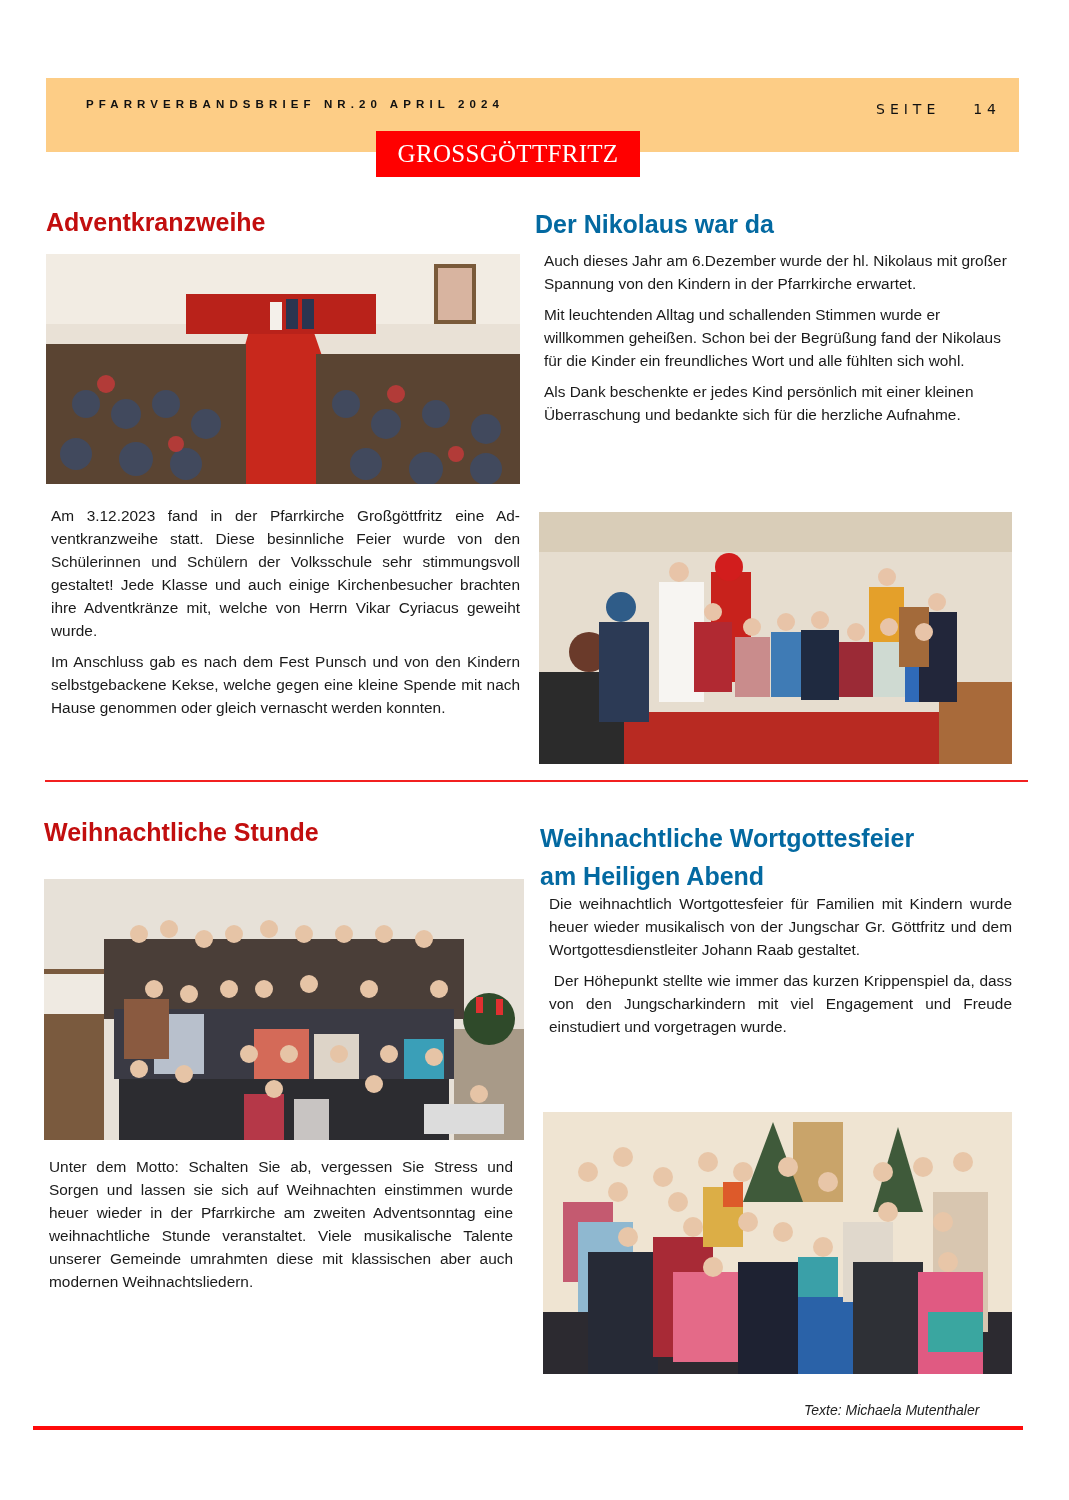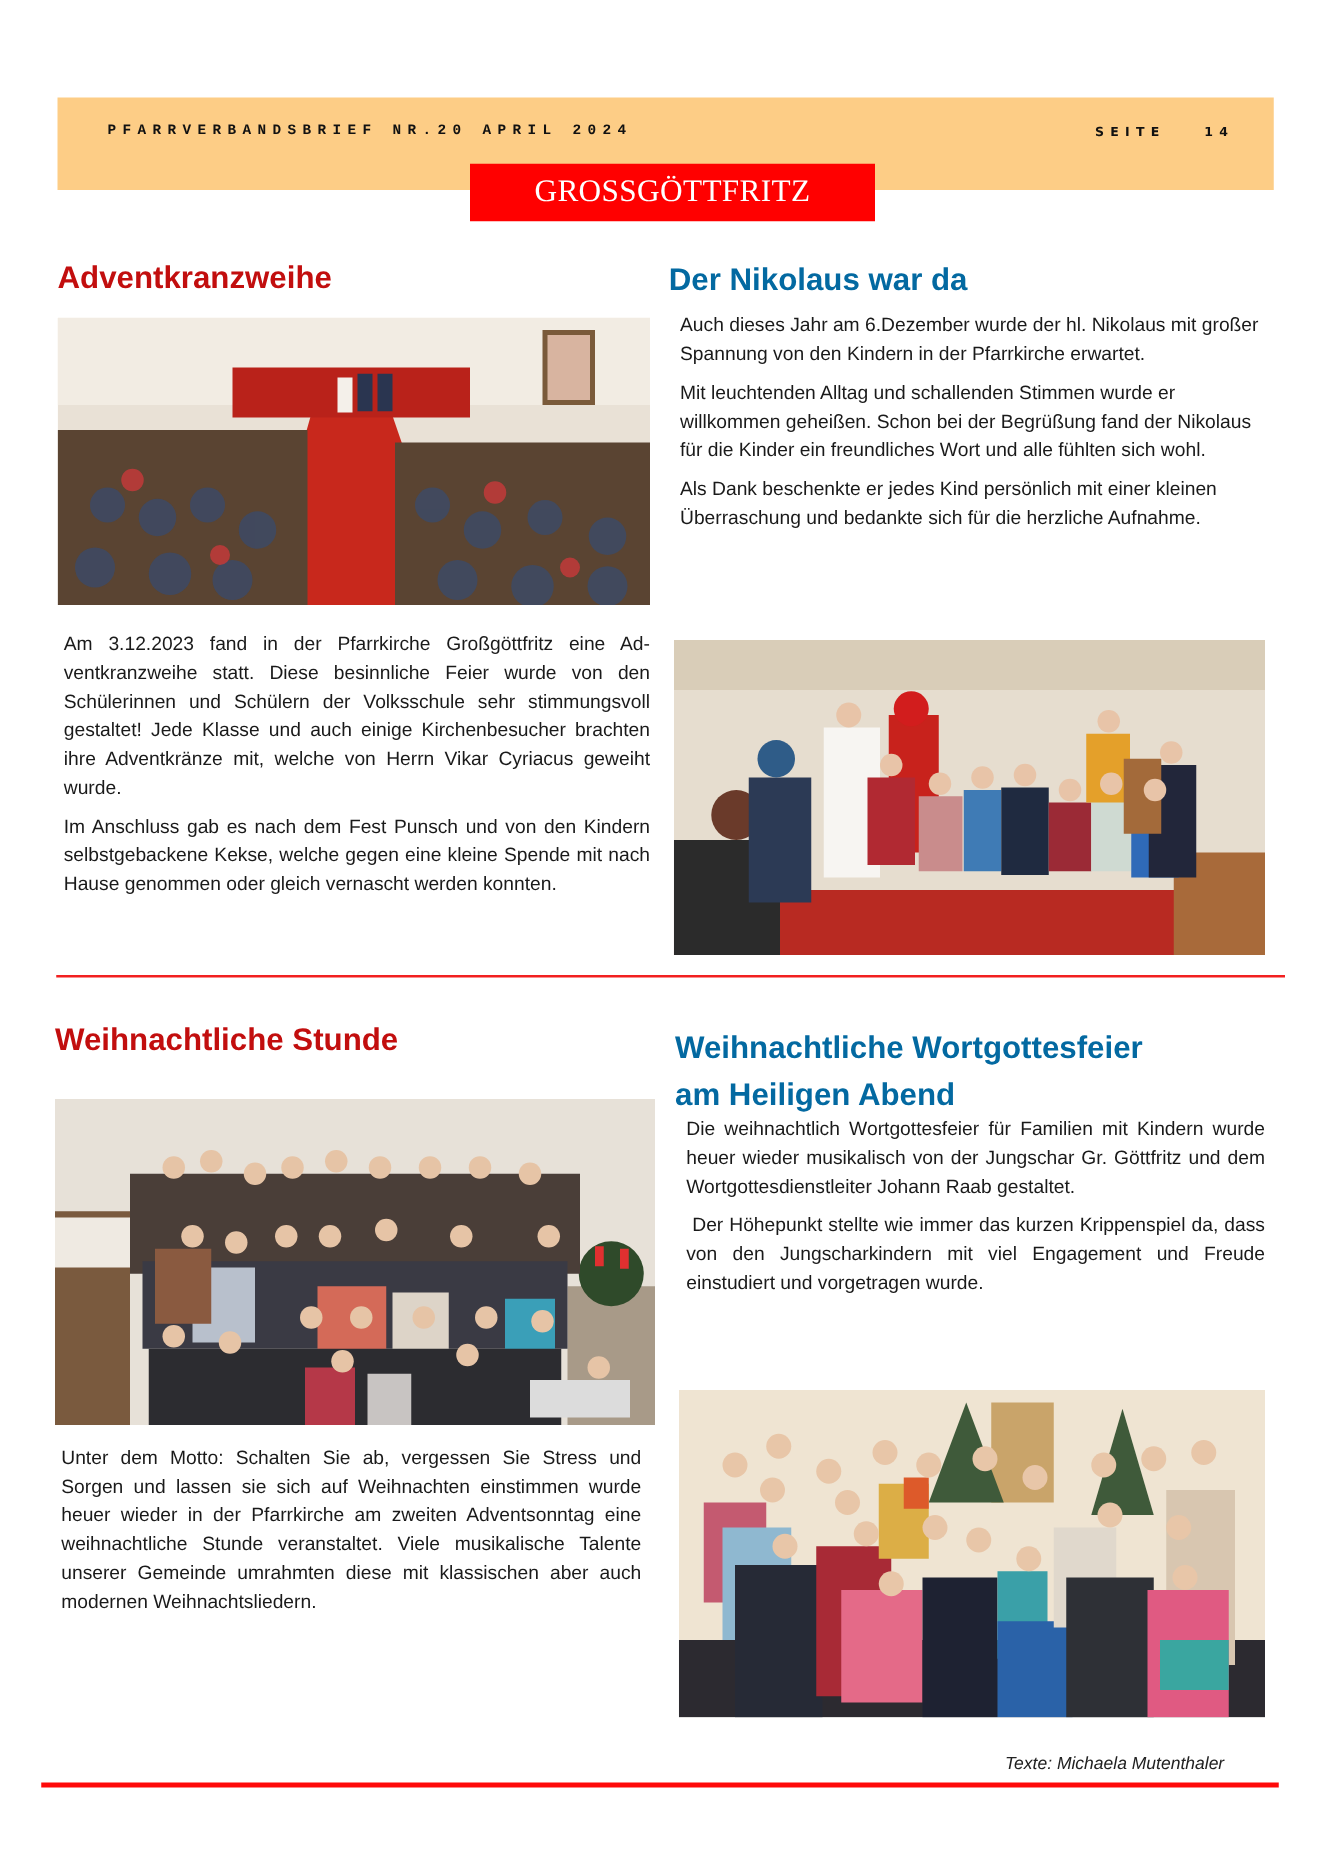--- a/index.html
+++ b/index.html
@@ -2,25 +2,25 @@
 <html><head>
 <meta charset="utf-8">
 <style>
   html, body { margin: 0; padding: 0; background: #ffffff; }
   body { width: 1069px; height: 1500px; position: relative; overflow: hidden;
          font-family: "Liberation Sans", sans-serif; color: #1a1a1a; }
   .abs { position: absolute; }
 
   
   .header-band { left: 46px; top: 78px; width: 973px; height: 74px; background: #fdcd86; }
-  .header-left { left: 86px; top: 98px; font-family: Liberation Mono, monospace; font-weight: bold;
+  .header-left { left: 86px; top: 98px; font-family: Liberation Sans, sans-serif; font-weight: bold;
                  font-size: 11.5px; letter-spacing: 5.1px; color: #111; white-space: nowrap; }
-  .header-right { left: 876px; top: 101px; font-family: "DejaVu Sans", sans-serif; font-weight: bold;
-                  font-size: 10px; letter-spacing: 5px; color: #111; white-space: nowrap; }
-  .section-tag { left: 376px; top: 131px; width: 324px; height: 46px; background: #ff0000;
+  .header-right { left: 876px; top: 101px; font-family: "DejaVu Sans", sans-serif; font-weight: normal;
+                  font-size: 14px; letter-spacing: 5px; color: #111; white-space: nowrap; }
+  .section-tag { left: 376px; top: 131px; width: 264px; height: 46px; background: #ff0000;
                  color: #ffffff; font-family: "Liberation Serif", serif; font-size: 25px;
                  display: flex; align-items: center; justify-content: center; letter-spacing: 0.3px; }
 
   
   .h { font-weight: bold; font-size: 25px; text-align: left; white-space: nowrap; }
   .h-dark { color: #c20e0e; }
   .h-bright { color: #0369a1; }
 
   
   .txt { font-size: 15.4px; line-height: 23px; text-align: justify; hyphens: manual; }

